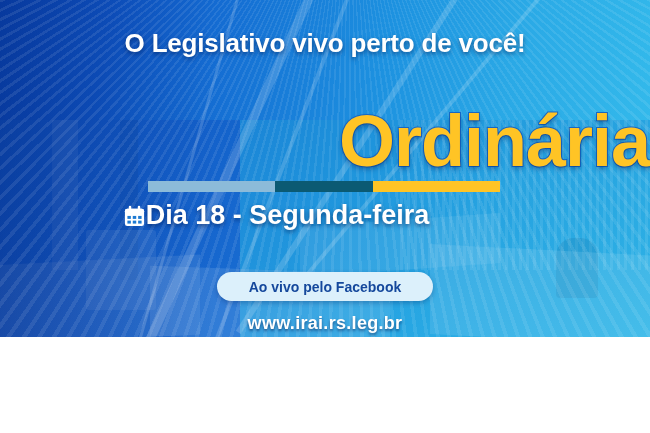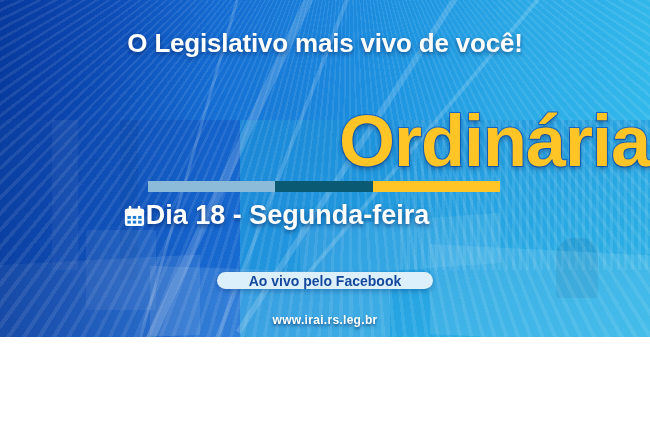--- a/index.html
+++ b/index.html
@@ -78,28 +78,28 @@
   .dateline { position:absolute; top:200px; width:552px; text-align:center;
               font-size:27px; font-weight:bold; color:#fff;
               text-shadow:0 2px 4px rgba(0,25,80,.6);
               display:flex; align-items:center; justify-content:center; }
   .cal-icon { display:inline-block; width:23px; height:23px; position:relative; flex:0 0 auto; }
 
   .hourline { position:absolute; top:234px; width:650px; text-align:center;
               font-size:27px; font-weight:bold; color:#fff;
               text-shadow:0 2px 4px rgba(0,25,80,.6); }
 
-  .pill { position:absolute; left:217px; top:272px; width:216px; height:17px;
+  .pill { position:absolute; left:217px; top:272px; width:216px; height:29px;
           border-radius:15px; background:#DCF0FB;
           display:flex; align-items:center; justify-content:center;
           font-size:14px; font-weight:bold; color:#15489c;
           box-shadow:0 2px 5px rgba(0,30,90,.3); }
 
   .site { position:absolute; top:313px; width:650px; text-align:center;
-          font-size:12px; font-weight:bold; color:#fff; letter-spacing:.3px;
+          font-size:18px; font-weight:bold; color:#fff; letter-spacing:.3px;
           text-shadow:0 2px 3px rgba(0,25,80,.6); }
 
   
   .footer { position:absolute; left:0; top:337px; width:650px; height:96px; background:#fff; }
 </style>
 </head>
 <body>
 
 <div id="poster">
 
@@ -122,21 +122,21 @@
     <div class="leftdark"></div>
     <div class="rays"></div>
     <div class="beam b1"></div>
     <div class="beam b2"></div>
     <div class="beam b3"></div>
     <div class="beam b4"></div>
     <div class="beam b5"></div>
 
     <div class="hero-txt">
 
-      <div class="tagline">O Legislativo mais vivo de você!</div>
+      <div class="tagline">O Legislativo vivo perto de você!</div>
 
 
       <div class="ordinaria" style="color: rgb(255, 196, 37); text-align: right; -webkit-text-stroke-color: rgb(24, 105, 200);">Ordinária</div>
 
       <div class="divider">
         <div class="seg seg-a" style="background: rgb(140, 187, 217);"></div>
         <div class="seg seg-b" style="background: rgb(11, 90, 115);"></div>
         <div class="seg seg-c" style="background: rgb(255, 196, 37);"></div>
       </div>
 

